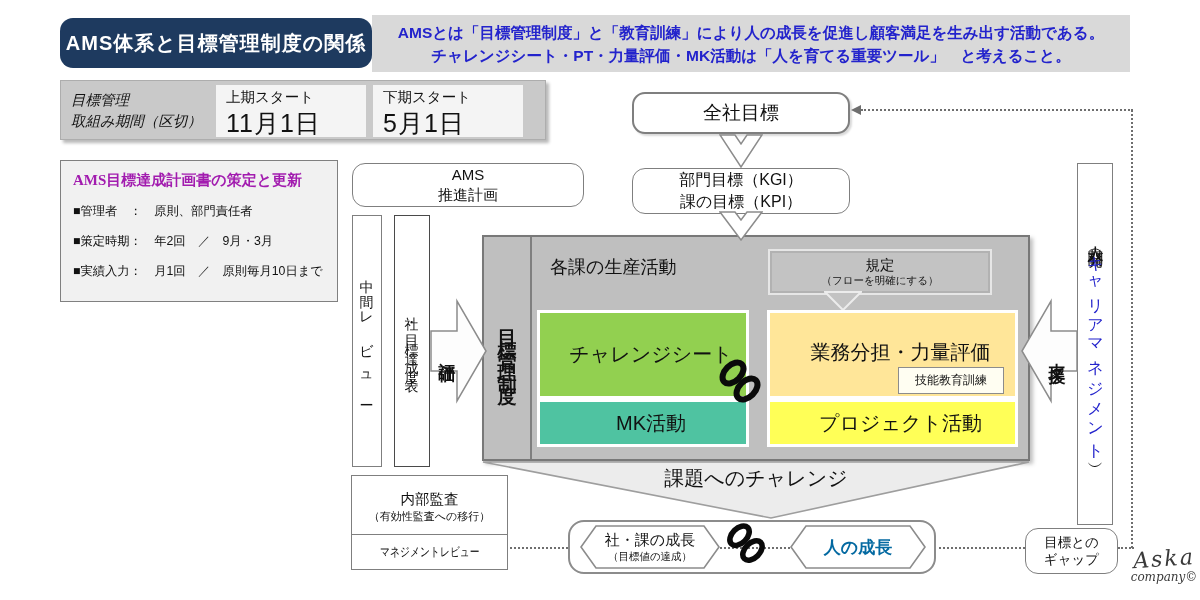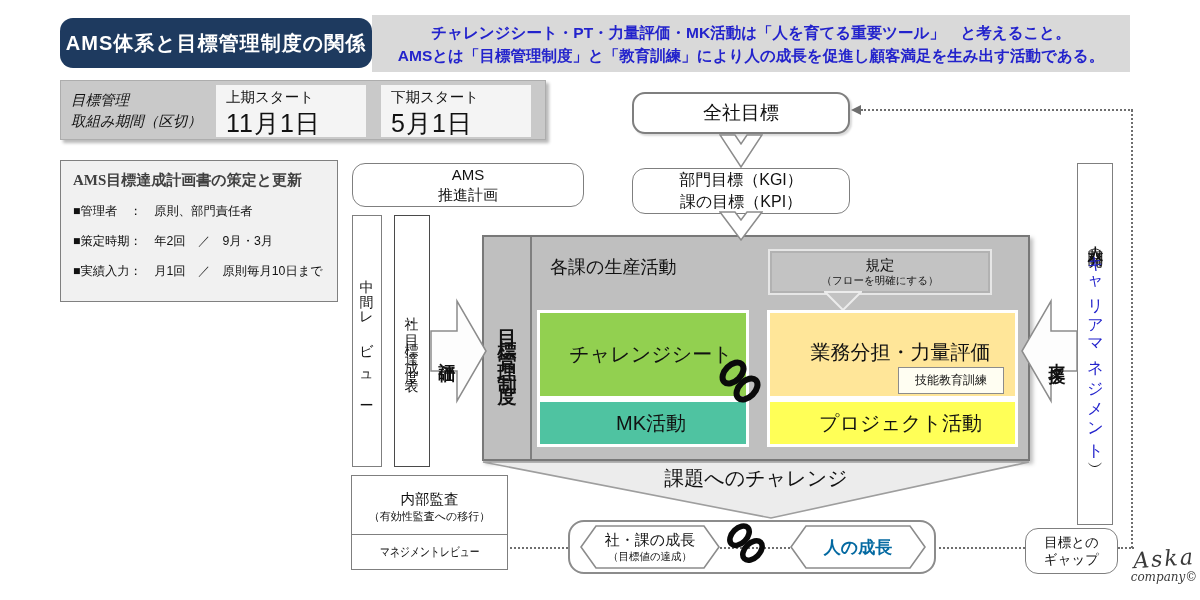--- a/index.html
+++ b/index.html
@@ -24,21 +24,21 @@
   .period-bar{left:60px;top:80px;width:486px;height:60px;background:#c9c9c9;
     border:1px solid #adadad;box-shadow:3px 3px 3px rgba(0,0,0,.28);}
   .period-label{position:absolute;left:10px;top:9px;font-size:14.5px;line-height:21px;font-style:italic;}
   .period-box{position:absolute;top:4px;height:52px;background:#f4f4f4;padding:3px 10px;box-sizing:border-box;}
   .period-title{font-size:14.5px;}
   .period-date{font-size:25px;letter-spacing:1px;}
 
   
   .plan-box{left:60px;top:160px;width:278px;height:142px;background:#f1f1f1;
     border:1px solid #808080;padding:10px 12px;box-sizing:border-box;position:absolute;}
-  .plan-title{color:#404040;font-weight:bold;font-size:15px;
+  .plan-title{color:#a21caf;font-weight:bold;font-size:15px;
     font-family:"Liberation Serif","DejaVu Serif",serif;margin-bottom:12px;}
   .plan-item{font-size:12.3px;margin-top:13px;}
 
   
   .company-goal{left:632px;top:92px;width:218px;height:42px;border-width:2px;font-size:19px;box-shadow:2px 2px 2px rgba(0,0,0,.15);}
   .dept-goal{left:632px;top:168px;width:218px;height:46px;border-width:1.5px;font-size:16px;line-height:22px;}
   .ams-plan{left:352px;top:163px;width:232px;height:44px;font-size:15px;line-height:20px;}
 
   
   .mid-review{left:352px;top:215px;width:30px;height:252px;font-size:14px;}
@@ -105,34 +105,34 @@
 
   svg{display:block;}
 </style>
 </head>
 <body>
 
 <div class="canvas">
 
   <div class="abs title-box center">AMS体系と目標管理制度の関係</div>
   <div class="abs banner">
+    <div>AMSとは「目標管理制度」と「教育訓練」により人の成長を促進し顧客満足を生み出す活動である。</div>
     <div>チャレンジシート・PT・力量評価・MK活動は「人を育てる重要ツール」　と考えること。</div>
-    <div>AMSとは「目標管理制度」と「教育訓練」により人の成長を促進し顧客満足を生み出す活動である。</div>
   </div>
 
   <div class="abs period-bar">
     <div class="period-label">
       <div>目標管理</div>
       <div>取組み期間（区切）</div>
     </div>
     <div class="period-box" style="left:155px;width:150px;">
       <div class="period-title">上期スタート</div>
       <div class="period-date">11月1日</div>
     </div>
-    <div class="period-box" style="left:312px;width:150px;margin-left:8px;">
+    <div class="period-box" style="left:312px;width:150px;">
       <div class="period-title">下期スタート</div>
       <div class="period-date">5月1日</div>
     </div>
   </div>
 
   <div class="plan-box">
     <div class="plan-title">AMS目標達成計画書の策定と更新</div>
     <div class="plan-item">■管理者　：　原則、部門責任者</div>
     <div class="plan-item">■策定時期：　年2回　／　9月・3月</div>
     <div class="plan-item">■実績入力：　月1回　／　原則毎月10日まで</div>

